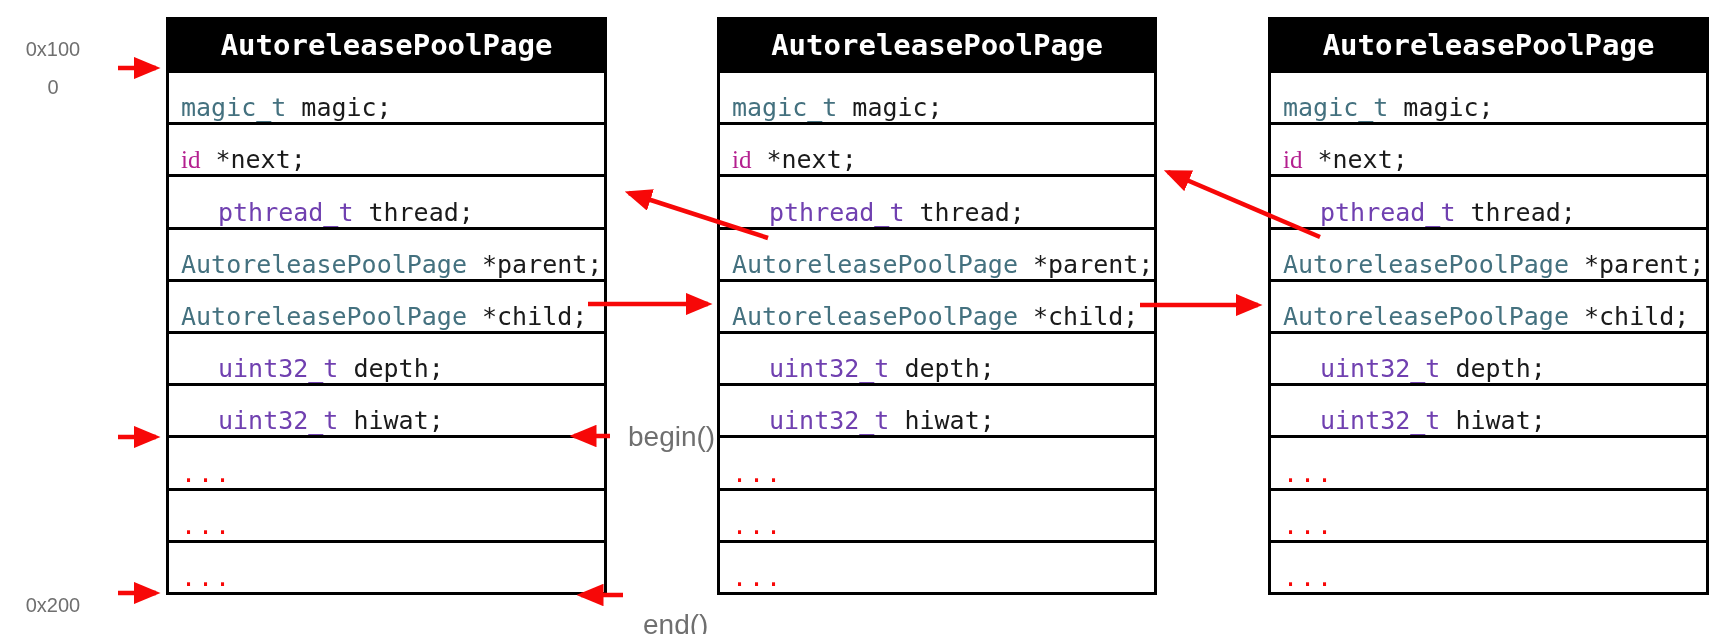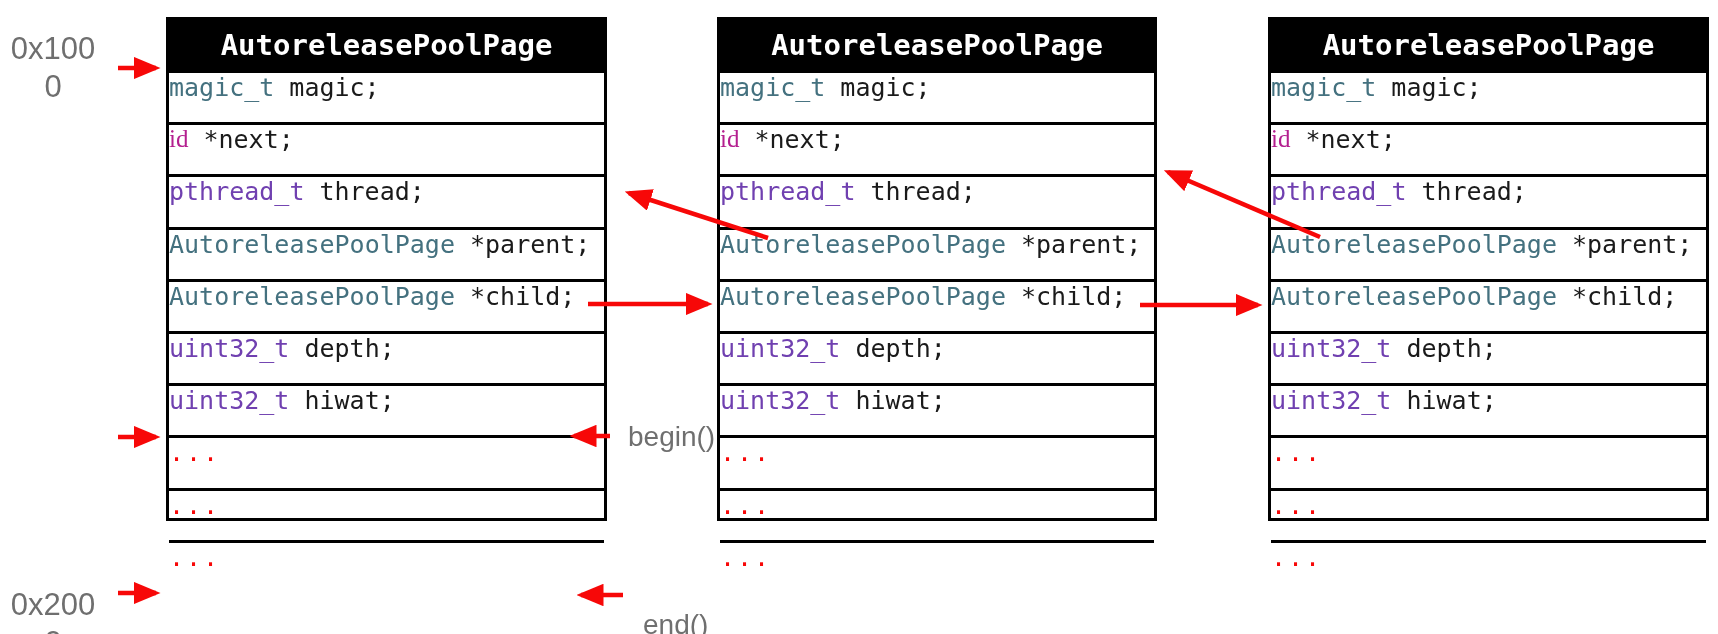--- a/index.html
+++ b/index.html
@@ -13,41 +13,41 @@
     --hdr-fg:#ffffff;
     --border:#000000;
     --bg:#ffffff;
   }
   html,body{margin:0;padding:0;background:var(--bg);}
   #canvas{
     position:relative;width:1718px;height:634px;background:var(--bg);
     overflow:hidden;font-family:"DejaVu Sans Mono",monospace;
   }
   .memtable{
-    position:absolute;top:17px;height:504px;box-sizing:border-box;
+    position:absolute;top:17px;height:578px;box-sizing:border-box;
     border:3px solid var(--border);background:var(--bg);
   }
   .memtable .hdr{
     height:50px;background:var(--hdr-bg);color:var(--hdr-fg);
     font-size:29px;font-weight:bold;text-align:center;line-height:50px;
     font-family:"DejaVu Sans Mono",monospace;
   }
   .memtable .row{
     box-sizing:border-box;height:52.2px;border-top:3px solid var(--border);
-    display:flex;align-items:flex-start;
+    display:flex;align-items:flex-end;padding-left:12px;
     font-size:25px;color:var(--ink);white-space:pre;
   }
   .memtable .row .type{margin-right:15px;}
   .type.teal{color:var(--teal);}
   .type.pink{color:var(--pink);font-family:Liberation Serif, serif;}
-  .type.purple{color:var(--purple);}
+  .type.purple{color:var(--purple);margin-left:37px;}
   .row .dots{color:var(--red);letter-spacing:2px;}
   .addr{
     position:absolute;left:3px;width:100px;text-align:center;
-    font-family:"Liberation Sans",sans-serif;font-size:31px;line-height:38px;
+    font-family:"Liberation Sans",sans-serif;font-size:20px;line-height:38px;
     color:var(--gray);
   }
   .ptr-label{
     position:absolute;font-family:"Liberation Sans",sans-serif;
     font-size:28px;line-height:34px;color:var(--gray);margin-left:15px;
   }
   svg.overlay{position:absolute;left:0;top:0;pointer-events:none;}
   svg.overlay line{stroke:var(--red);stroke-width:4.5px;}
 </style>
 </head>

